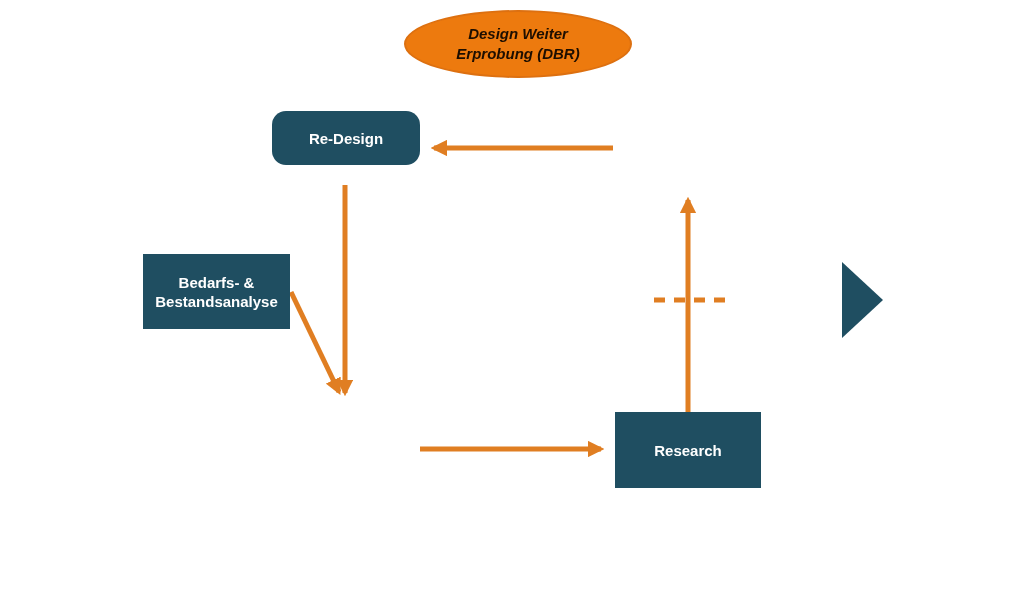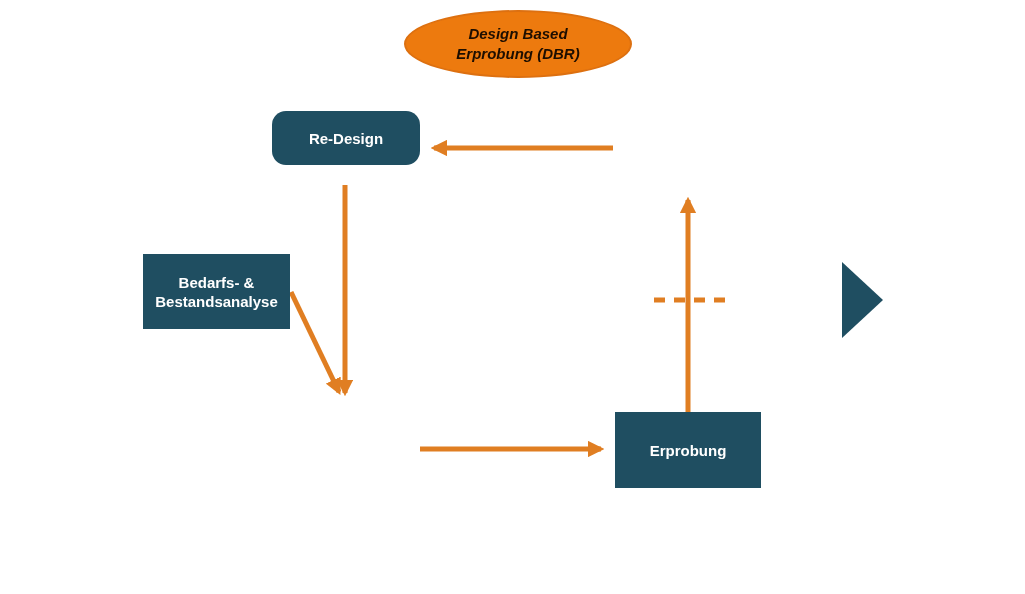--- a/index.html
+++ b/index.html
@@ -108,35 +108,35 @@
     </defs>
     <line class="arrow" x1="613" y1="148" x2="434" y2="148" marker-end="url(#ah)"></line>
     <line class="arrow" x1="345" y1="185" x2="345" y2="393" marker-end="url(#ah)"></line>
     <line class="arrow" x1="291" y1="292" x2="339" y2="392" marker-end="url(#ah)"></line>
     <line class="arrow" x1="420" y1="449" x2="601" y2="449" marker-end="url(#ah)"></line>
     <line class="arrow" x1="688" y1="412" x2="688" y2="200" marker-end="url(#ah)"></line>
     <line class="arrow dashed" x1="654" y1="300" x2="729" y2="300"></line>
   </svg>
 
   <div class="shape ellipse ellipse-top">
-    <span>Design Based</span>
+    <span>Design Weiter</span>
     <span>Erprobung (DBR)</span>
   </div>
 
   <div class="shape navy-box box-re-design">
     <span>Re-Design</span>
   </div>
 
 
   <div class="shape navy-box box-bedarfs">
     <span>Bedarfs- &amp;</span>
     <span>Bestandsanalyse</span>
   </div>
 
 
 
   <div class="shape navy-box box-erprobung">
-    <span>Erprobung</span>
+    <span>Research</span>
   </div>
 
   <div class="dissemination-head"></div>
 
 </div>
 
 </body></html>

